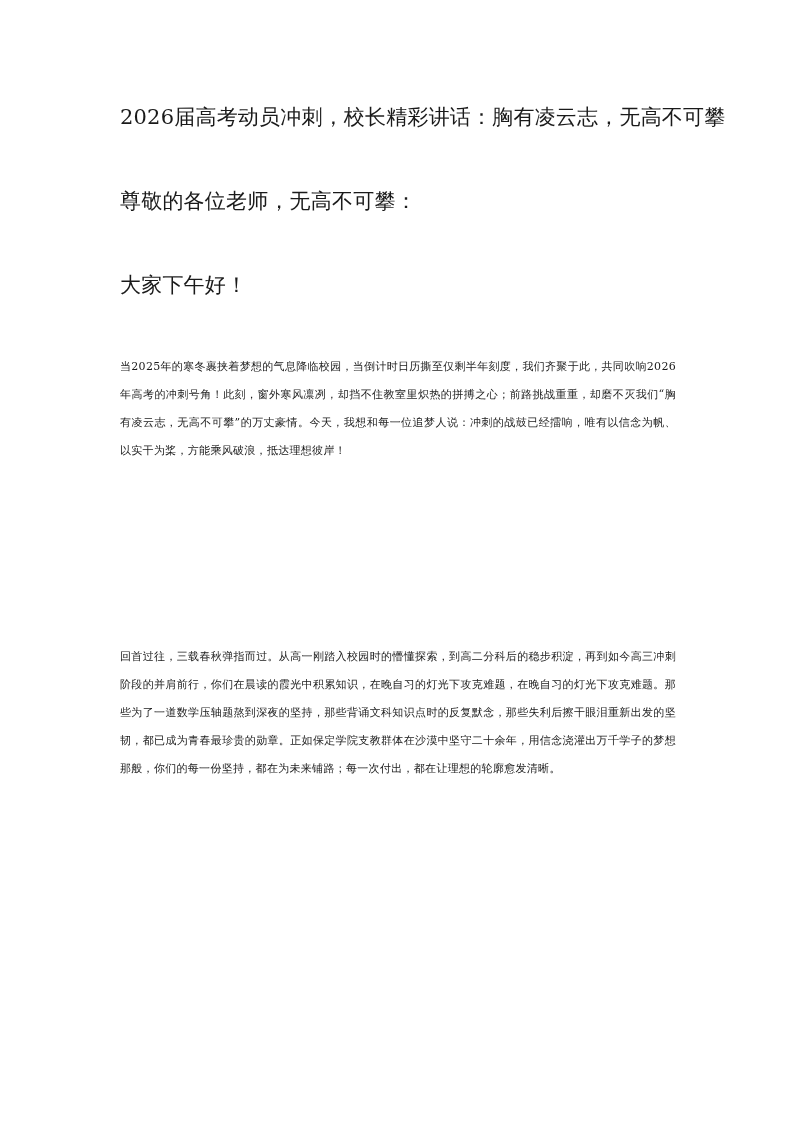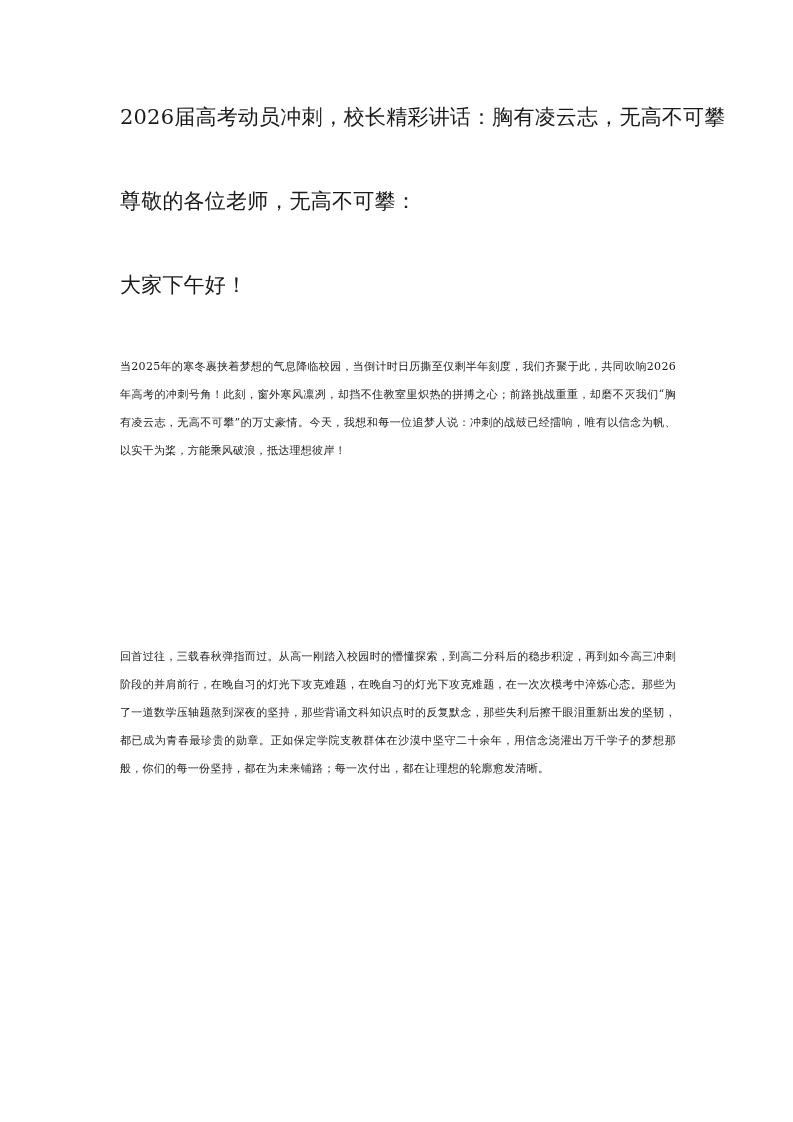--- a/index.html
+++ b/index.html
@@ -41,14 +41,14 @@
     }
   </style>
 </head>
 <body>
 
 <div class="page">
   <div class="line" style="top:107px;">2026届高考动员冲刺，校长精彩讲话：胸有凌云志，无高不可攀</div>
   <div class="line" style="top:191px;">尊敬的各位老师，无高不可攀：</div>
   <div class="line" style="top:275px;text-align:center;">大家下午好！</div>
   <div class="para" style="top:353px;">当2025年的寒冬裹挟着梦想的气息降临校园，当倒计时日历撕至仅剩半年刻度，我们齐聚于此，共同吹响2026年高考的冲刺号角！此刻，窗外寒风凛冽，却挡不住教室里炽热的拼搏之心；前路挑战重重，却磨不灭我们“胸有凌云志，无高不可攀”的万丈豪情。今天，我想和每一位追梦人说：冲刺的战鼓已经擂响，唯有以信念为帆、以实干为桨，方能乘风破浪，抵达理想彼岸！</div>
-  <div class="para" style="top:643px;">回首过往，三载春秋弹指而过。从高一刚踏入校园时的懵懂探索，到高二分科后的稳步积淀，再到如今高三冲刺阶段的并肩前行，在晚自习的灯光下攻克难题，在晚自习的灯光下攻克难题，在一次次模考中淬炼心态。那些为了一道数学压轴题熬到深夜的坚持，那些背诵文科知识点时的反复默念，那些失利后擦干眼泪重新出发的坚韧，都已成为青春最珍贵的勋章。正如保定学院支教群体在沙漠中坚守二十余年，用信念浇灌出万千学子的梦想那般，你们的每一份坚持，都在为未来铺路；每一次付出，都在让理想的轮廓愈发清晰。</div>
+  <div class="para" style="top:643px;">回首过往，三载春秋弹指而过。从高一刚踏入校园时的懵懂探索，到高二分科后的稳步积淀，再到如今高三冲刺阶段的并肩前行，你们在晨读的霞光中积累知识，在晚自习的灯光下攻克难题，在晚自习的灯光下攻克难题。那些为了一道数学压轴题熬到深夜的坚持，那些背诵文科知识点时的反复默念，那些失利后擦干眼泪重新出发的坚韧，都已成为青春最珍贵的勋章。正如保定学院支教群体在沙漠中坚守二十余年，用信念浇灌出万千学子的梦想那般，你们的每一份坚持，都在为未来铺路；每一次付出，都在让理想的轮廓愈发清晰。</div>
 </div>
 
 </body></html>

